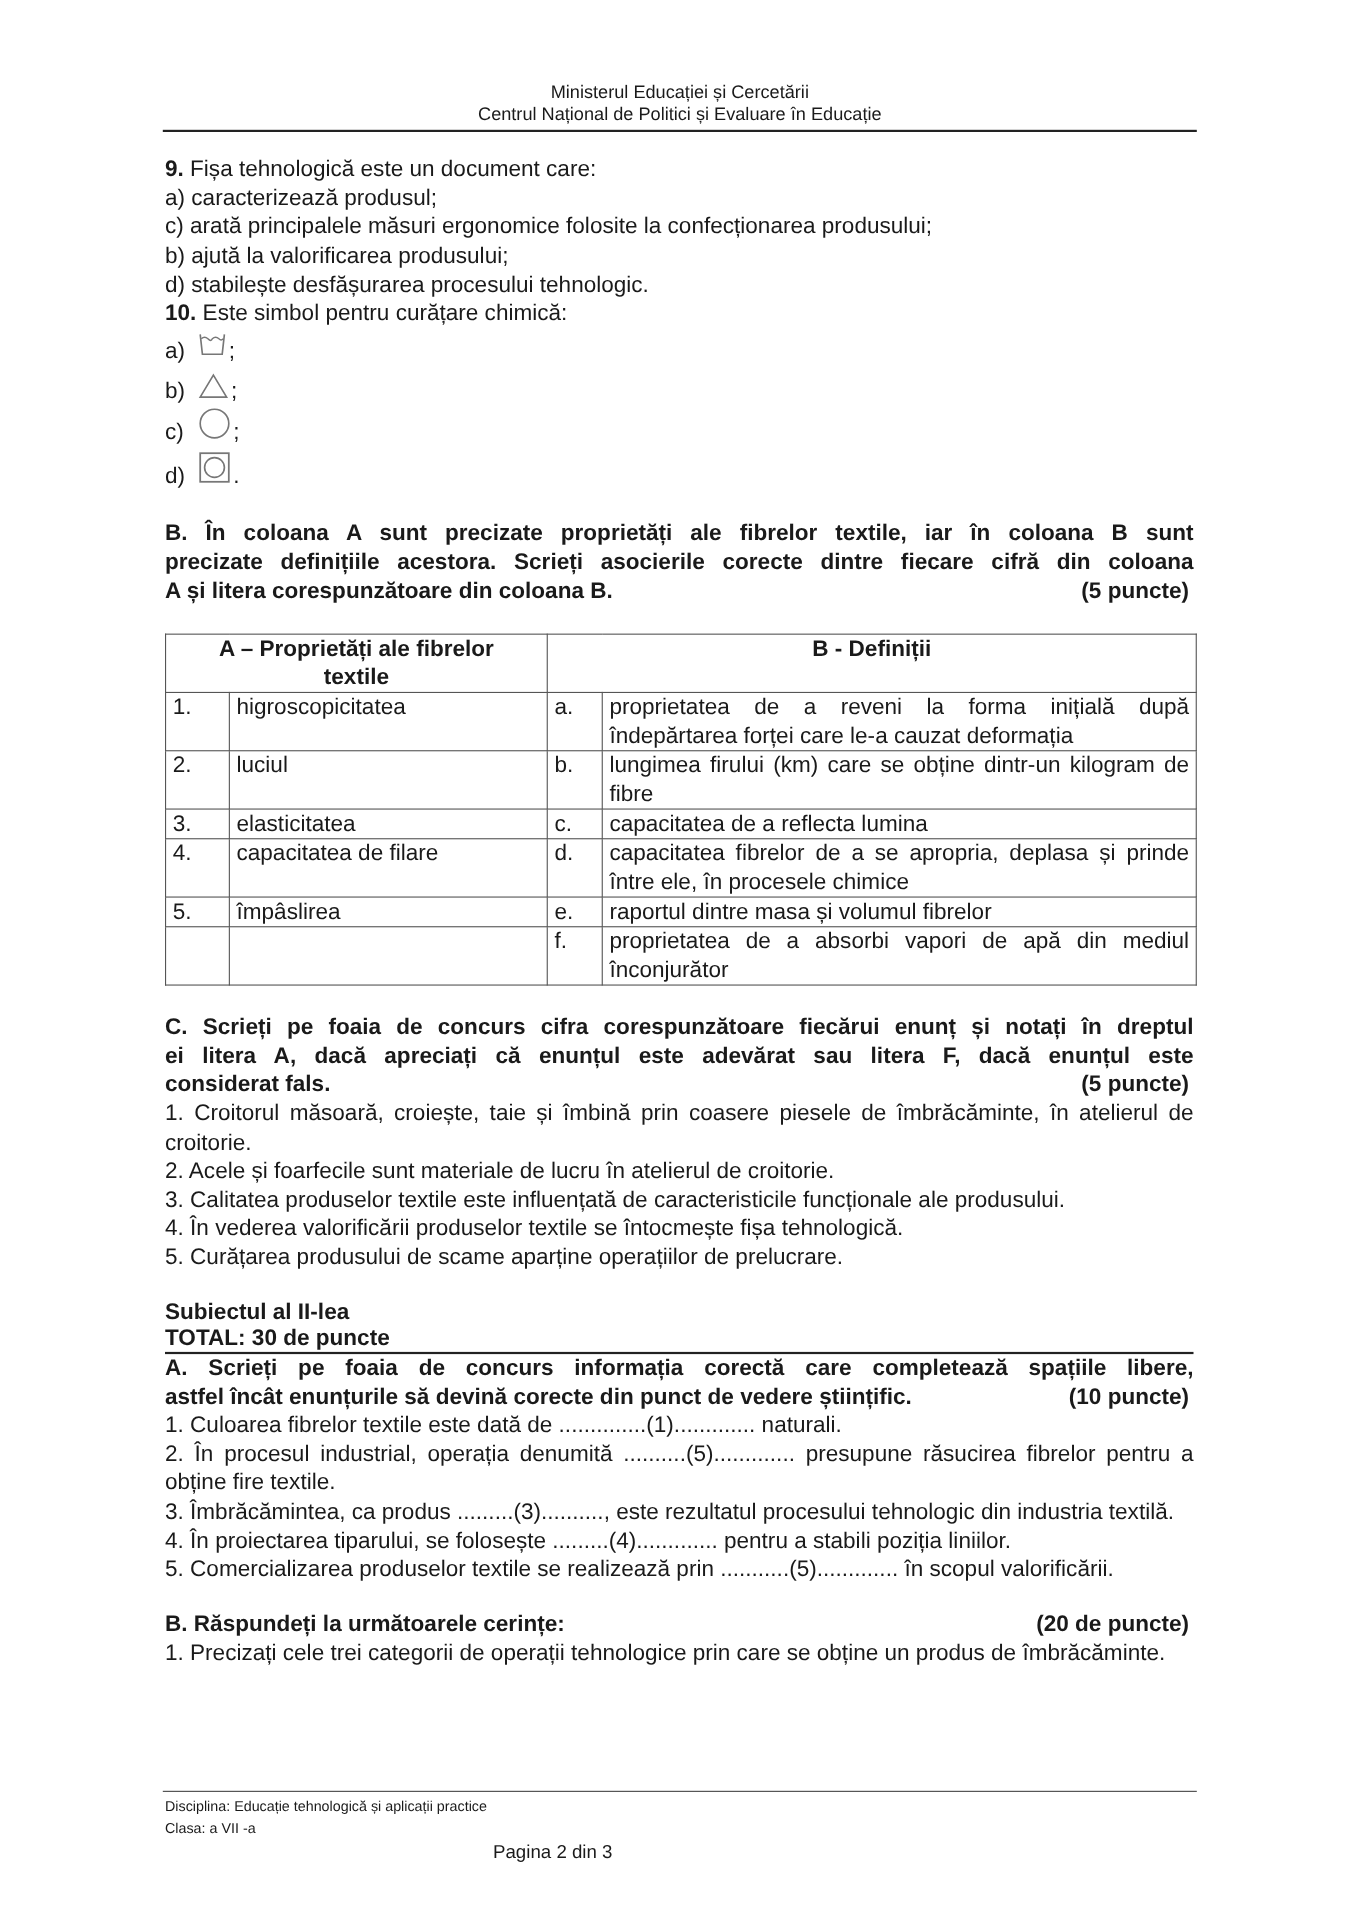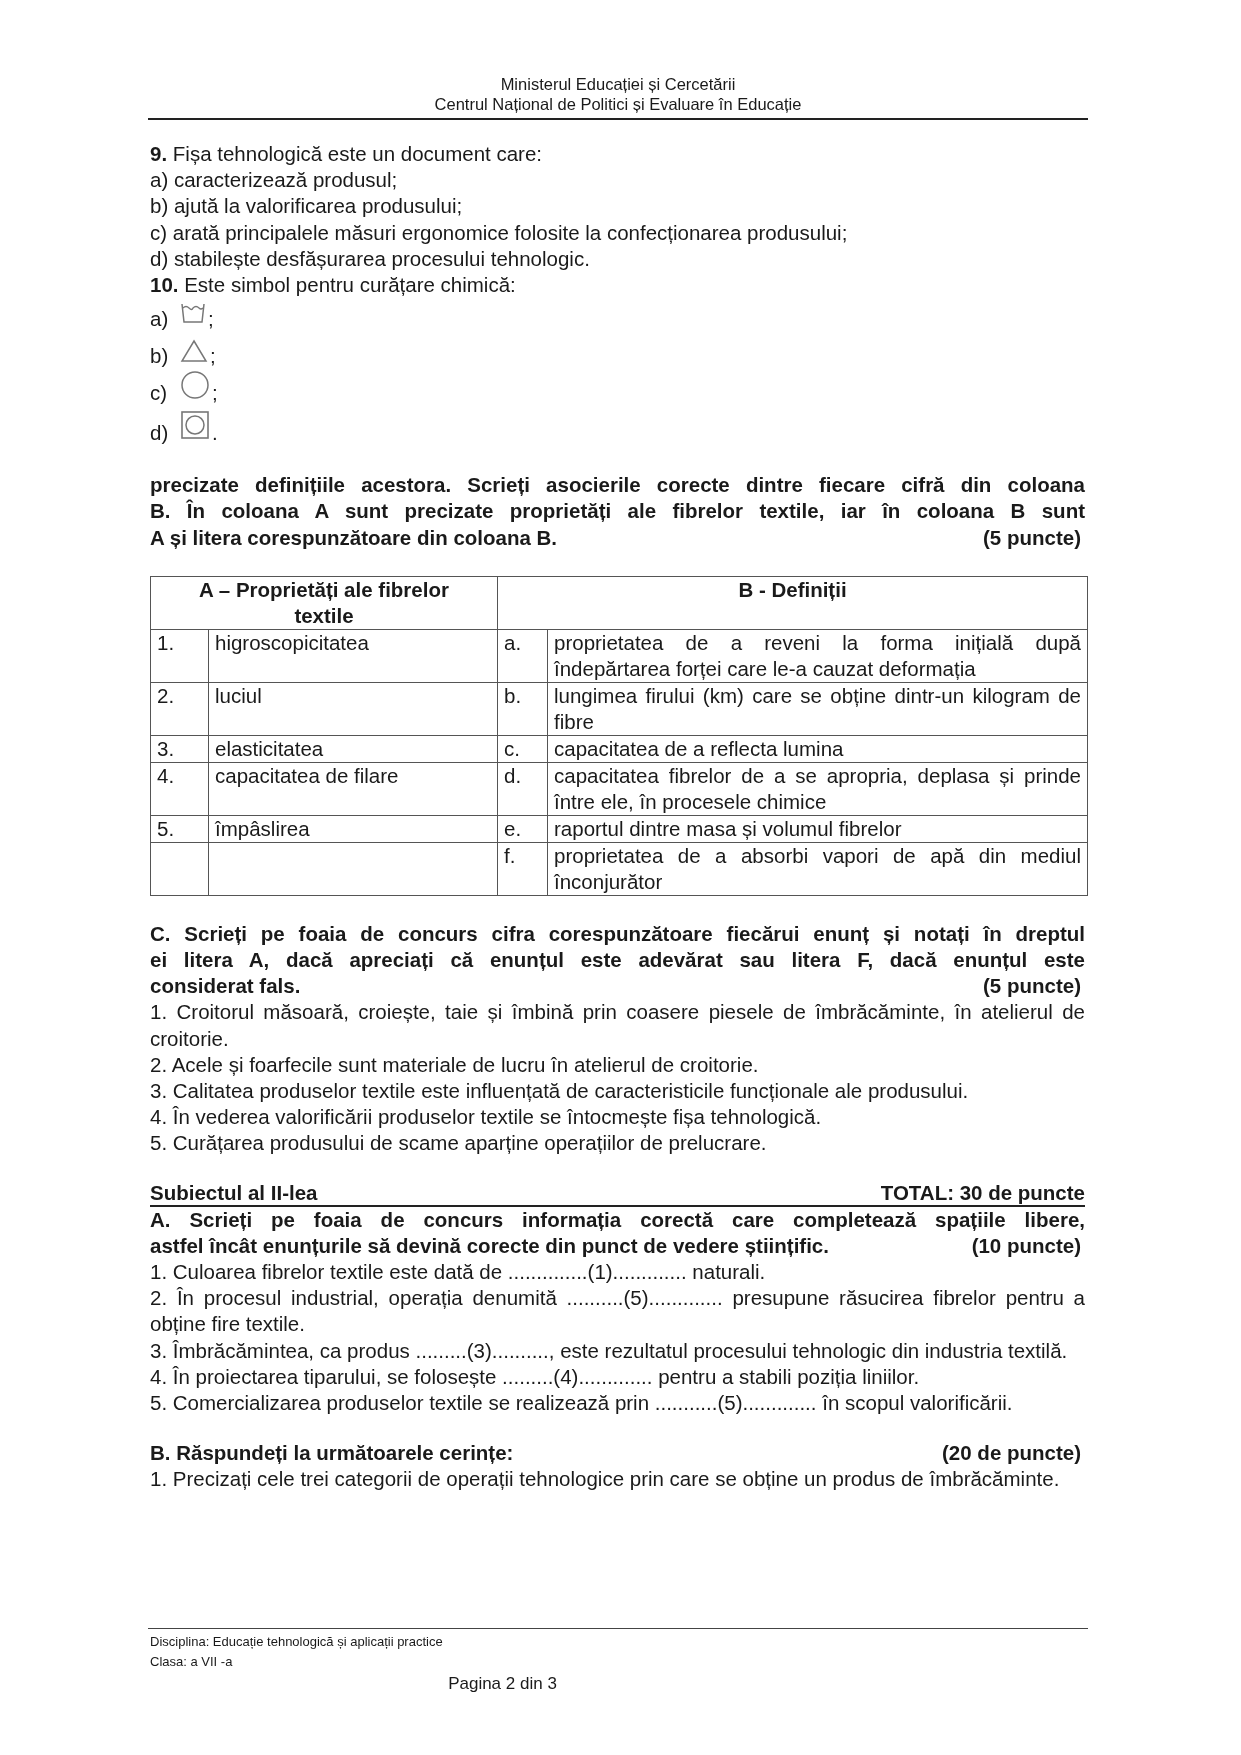--- a/index.html
+++ b/index.html
@@ -26,21 +26,21 @@
   .sym svg { display: block; }
 
   table.assoc { border-collapse: collapse; width: 938px; margin-top: 0; font-size: 20.5px; line-height: 26px; }
   table.assoc td, table.assoc th { border: 1.5px solid #555; vertical-align: top; padding: 0 6px; }
   table.assoc th { font-weight: bold; text-align: center; }
   .c-num { width: 45px; }
   .c-prop { width: 276px; }
   .c-let { width: 37px; }
   .c-def { text-align: justify; }
 
-  .section-title-row { display: flex; justify-content: space-between; font-weight: bold; border-bottom: 2px solid #222; line-height: 24px; }
+  .section-title-row { display: flex; justify-content: space-between; font-weight: bold; border-bottom: 2px solid #222; line-height: 24px; flex-direction: column; }
   .section-title-row span { text-decoration: none; }
 
   .footer-rule { position: absolute; left: 148px; top: 1628px; width: 940px; border-top: 1.5px solid #444; }
   .footer { position: absolute; left: 150px; top: 1632px; font-size: 13px; line-height: 20px; }
   .page-num { position: absolute; left: 0; width: 1005px; top: 1674px; text-align: center; font-size: 17px; }
 </style>
 </head>
 <body>
 
 <div class="page">
@@ -49,22 +49,22 @@
     <div>Ministerul Educației și Cercetării</div>
     <div>Centrul Național de Politici și Evaluare în Educație</div>
   </div>
   <div class="header-rule"></div>
 
   <div class="content">
 
     <div>
       <div class="line"><span class="b">9.</span><span> Fișa tehnologică este un document care:</span></div>
       <div class="line">a) caracterizează produsul;</div>
+      <div class="line">c) arată principalele măsuri ergonomice folosite la confecționarea produsului;</div>
       <div class="line">b) ajută la valorificarea produsului;</div>
-      <div class="line">c) arată principalele măsuri ergonomice folosite la confecționarea produsului;</div>
       <div class="line">d) stabilește desfășurarea procesului tehnologic.</div>
     </div>
 
     <div>
       <div class="line"><span class="b">10.</span><span> Este simbol pentru curățare chimică:</span></div>
 
       <div class="opt" style="height:34px;">
         <span class="lbl">a)</span>
         <span class="sym" style="top:-8px;">
           <svg width="26" height="22" viewBox="0 0 26 22">
@@ -103,22 +103,22 @@
               <circle cx="15" cy="15" r="9" fill="none" stroke="#777" stroke-width="1.5"></circle>
             </svg>
         </span>
         <span>.</span>
       </div>
     </div>
 
     <div style="height:26px;"></div>
 
     <div class="b">
+      <div class="line just">B. În coloana A sunt precizate proprietăți ale fibrelor textile, iar în coloana B sunt</div>
       <div class="line just">precizate definițiile acestora. Scrieți asocierile corecte dintre fiecare cifră din coloana</div>
-      <div class="line just">B. În coloana A sunt precizate proprietăți ale fibrelor textile, iar în coloana B sunt</div>
       <div class="row-split" style="padding-right:4px;">
         <span>A și litera corespunzătoare din coloana B.</span>
         <span>(5 puncte)</span>
       </div>
     </div>
 
     <div style="height:25px;"></div>
 
     <table class="assoc">
       <tbody>

